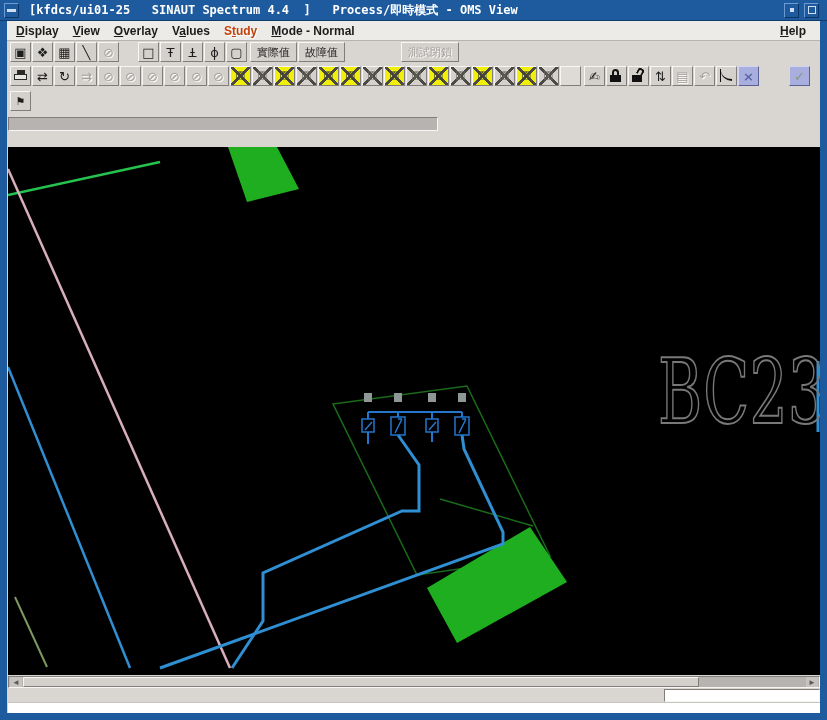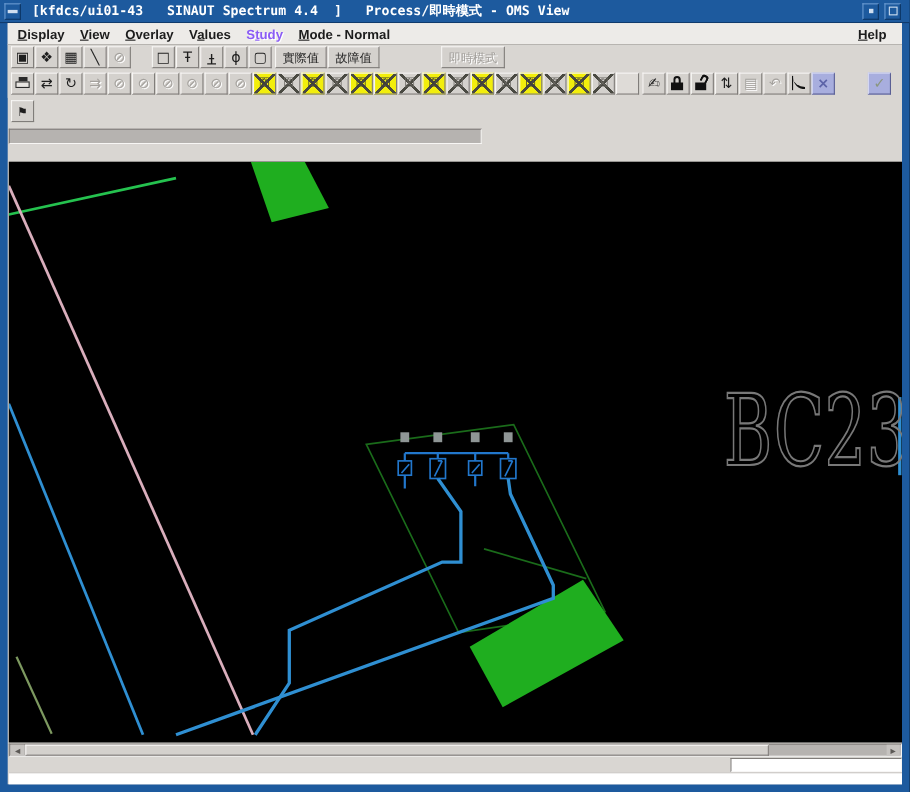--- a/index.html
+++ b/index.html
@@ -34,21 +34,21 @@
     background:#d9d6d2;
   }
   
   #menubar{
     position:absolute;left:7px;top:21px;width:813px;height:20px;
     background:#edebe8;border-bottom:1px solid #b7b4b0;box-sizing:border-box;
     display:flex;align-items:center;padding-left:9px;
     font-size:12px;font-weight:bold;color:#1c1c1c;
   }
   .menu-item{margin-right:14px;white-space:pre;cursor:default;}
-  .menu-item.disabled{color:#8b5cf6;text-shadow:1px 1px 0 #ffffff;}
+  .menu-item.disabled{color:#c2410c;text-shadow:1px 1px 0 #ffffff;}
   .menu-item .u{text-decoration:underline;}
   #menu-help{margin-left:auto;margin-right:14px;}
   
   .toolbar{
     position:absolute;left:7px;width:813px;height:24px;background:#d9d6d2;
     display:flex;align-items:flex-start;padding-left:2px;box-sizing:border-box;
   }
   #toolbar1{top:41px;}
   #toolbar2{top:65px;}
   .tb{
@@ -128,21 +128,21 @@
     border-top:1px solid #c7c4c0;box-sizing:border-box;font-size:10px;color:#222;padding:0 4px;
   }
 </style>
 </head>
 <body>
 
 <div id="titlebar">
   <span class="win-btn" id="menu-box">
       <span class="glyph-dash"></span>
     </span>
-  <span id="title-text">[kfdcs/ui01-43   SINAUT Spectrum 4.4  ]   Process/即時模式 - OMS View</span>
+  <span id="title-text">[kfdcs/ui01-25   SINAUT Spectrum 4.4  ]   Process/即時模式 - OMS View</span>
   <span id="title-controls">
     <span class="win-btn">
         <span class="glyph-dot"></span>
       </span>
     <span class="win-btn">
         <span class="glyph-sq"></span>
       </span>
   </span>
 </div>
 
@@ -188,21 +188,21 @@
       <span class="glyph flip">Ŧ</span>
     </span>
     <span class="tb icon-btn">
       <span class="glyph">ϕ</span>
     </span>
     <span class="tb icon-btn">
       <span class="glyph">▢</span>
     </span>
     <span class="tb text-btn" style="margin-left: 3px;">實際值</span>
     <span class="tb text-btn">故障值</span>
-    <span class="tb disabled text-btn" style="margin-left: 56px;">即時模式</span>
+    <span class="tb disabled text-btn" style="margin-left: 56px;">測試閉鎖</span>
   </div>
 
 <div class="toolbar" id="toolbar2">
 
 <span class="tb icon-btn">
       <span class="glyph printer"></span>
     </span>
     <span class="tb icon-btn">
       <span class="glyph">⇄</span>
     </span>

